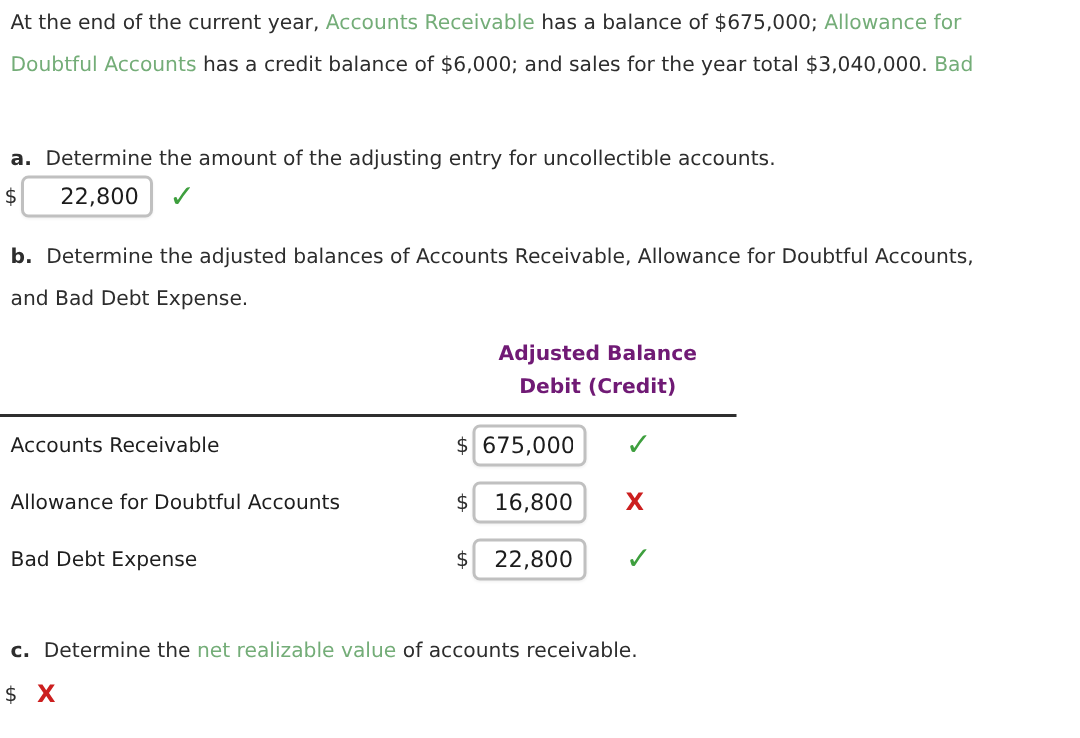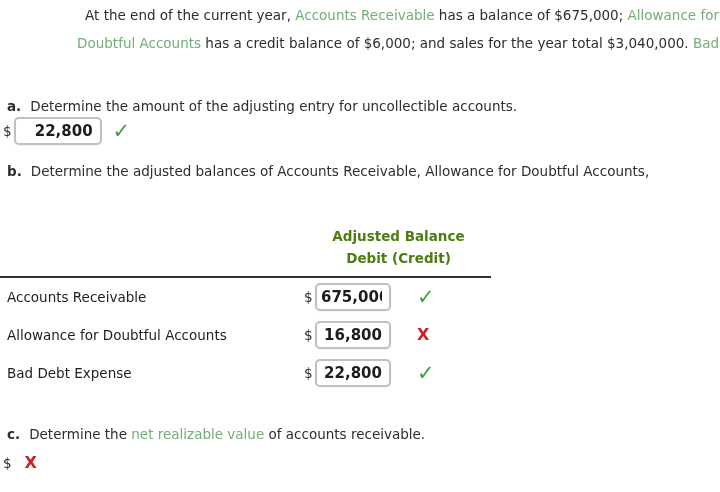--- a/index.html
+++ b/index.html
@@ -1,43 +1,43 @@
 <!DOCTYPE html>
 <html><head>
 <meta charset="utf-8">
 <style>
   html,body{margin:0;padding:0;background:#fff;}
   .stage{
     position:relative;width:720px;height:492px;background:#ffffff;overflow:hidden;
     font-family:"DejaVu Sans","Liberation Sans",sans-serif;
     color:#2d2d2d;font-size:13.5px;
   }
-  .line{white-space:pre;line-height:28px;text-align:right;}
+  .line{white-space:pre;line-height:28px;}
   .glink{color:#74ad78;text-decoration:none;cursor:pointer;}
   .para{position:absolute;left:7px;top:1px;width:712px;}
   .heading{position:absolute;left:7px;line-height:20px;white-space:pre;}
   .heading .lbl{font-weight:bold;margin-right:9px;}
   .bheading{position:absolute;left:7px;line-height:28px;white-space:pre;}
   .bheading .lbl{font-weight:bold;margin-right:9px;}
   .ansrow{position:absolute;display:flex;align-items:center;height:30px;}
   .cur{font-size:13.5px;color:#2d2d2d;margin-right:2px;}
   input.ansbox{
     box-sizing:border-box;height:28px;border:2px solid #c0c0c0;border-radius:5px;
     background:#fff;font-family:"DejaVu Sans","Liberation Sans",sans-serif;
-    font-size:15px;font-weight:bold;color:#1c1c1c;text-align:right;
+    font-size:15px;font-weight:normal;color:#1c1c1c;text-align:right;
     padding:0 7px 0 4px;box-shadow:0 1px 2px rgba(0,0,0,0.06);
   }
   .w88{width:88px;}
   .w90{width:76px;}
   .mark{font-weight:bold;margin-left:11px;line-height:1;}
   .mark.correct{color:#3e9f3e;font-size:21px;}
   .mark.incorrect{color:#cc1f1f;font-size:16px;letter-spacing:0;}
   .tblheader{
     position:absolute;left:308px;top:225px;width:181px;text-align:center;
-    font-weight:bold;line-height:22px;color:#4d7c0f;
+    font-weight:bold;line-height:22px;color:#701a75;
   }
   .tblrule{position:absolute;left:0;top:276px;width:491px;height:2px;background:#2f2f2f;}
   .trow{position:absolute;left:0;width:460px;height:30px;}
   .trow .rlabel{position:absolute;left:7px;top:50%;transform:translateY(-50%);white-space:pre;color:#1e1e1e;}
   .trow .rcur{position:absolute;left:304px;top:50%;transform:translateY(-50%);}
   .trow input.ansbox{position:absolute;left:315px;top:1px;}
   .trow .mark{position:absolute;left:417px;top:50%;transform:translateY(-50%);margin-left:0;}
 </style>
 </head>
 <body>
@@ -49,21 +49,21 @@
     <div class="line"><span class="glink">Doubtful Accounts</span><span> has a credit balance of $6,000; and sales for the year total $3,040,000. </span><span class="glink">Bad</span></div>
   </div>
 
   <div class="heading" style="top:96px;"><span class="lbl">a.</span><span>Determine the amount of the adjusting entry for uncollectible accounts.</span></div>
   <div class="ansrow" style="left:3px;top:116px;">
     <span class="cur">$</span>
     <input type="text" class="ansbox w88" value="22,800" style="">
     <span class="mark correct">✓</span>
   </div>
 
-  <div class="bheading" style="top:157px;"><div><span class="lbl">b.</span><span>Determine the adjusted balances of Accounts Receivable, Allowance for Doubtful Accounts,</span></div></div>
+  <div class="bheading" style="top:157px;"><div><span class="lbl">b.</span><span>Determine the adjusted balances of Accounts Receivable, Allowance for Doubtful Accounts,</span></div><div><span>and Bad Debt Expense.</span></div></div>
 
   <div class="tblheader">
     <div>Adjusted Balance</div>
     <div>Debit (Credit)</div>
   </div>
   <div class="tblrule"></div>
 
   <div class="trow" style="top:282px;">
     <span class="rlabel">Accounts Receivable</span>
     <span class="rcur">$</span>

